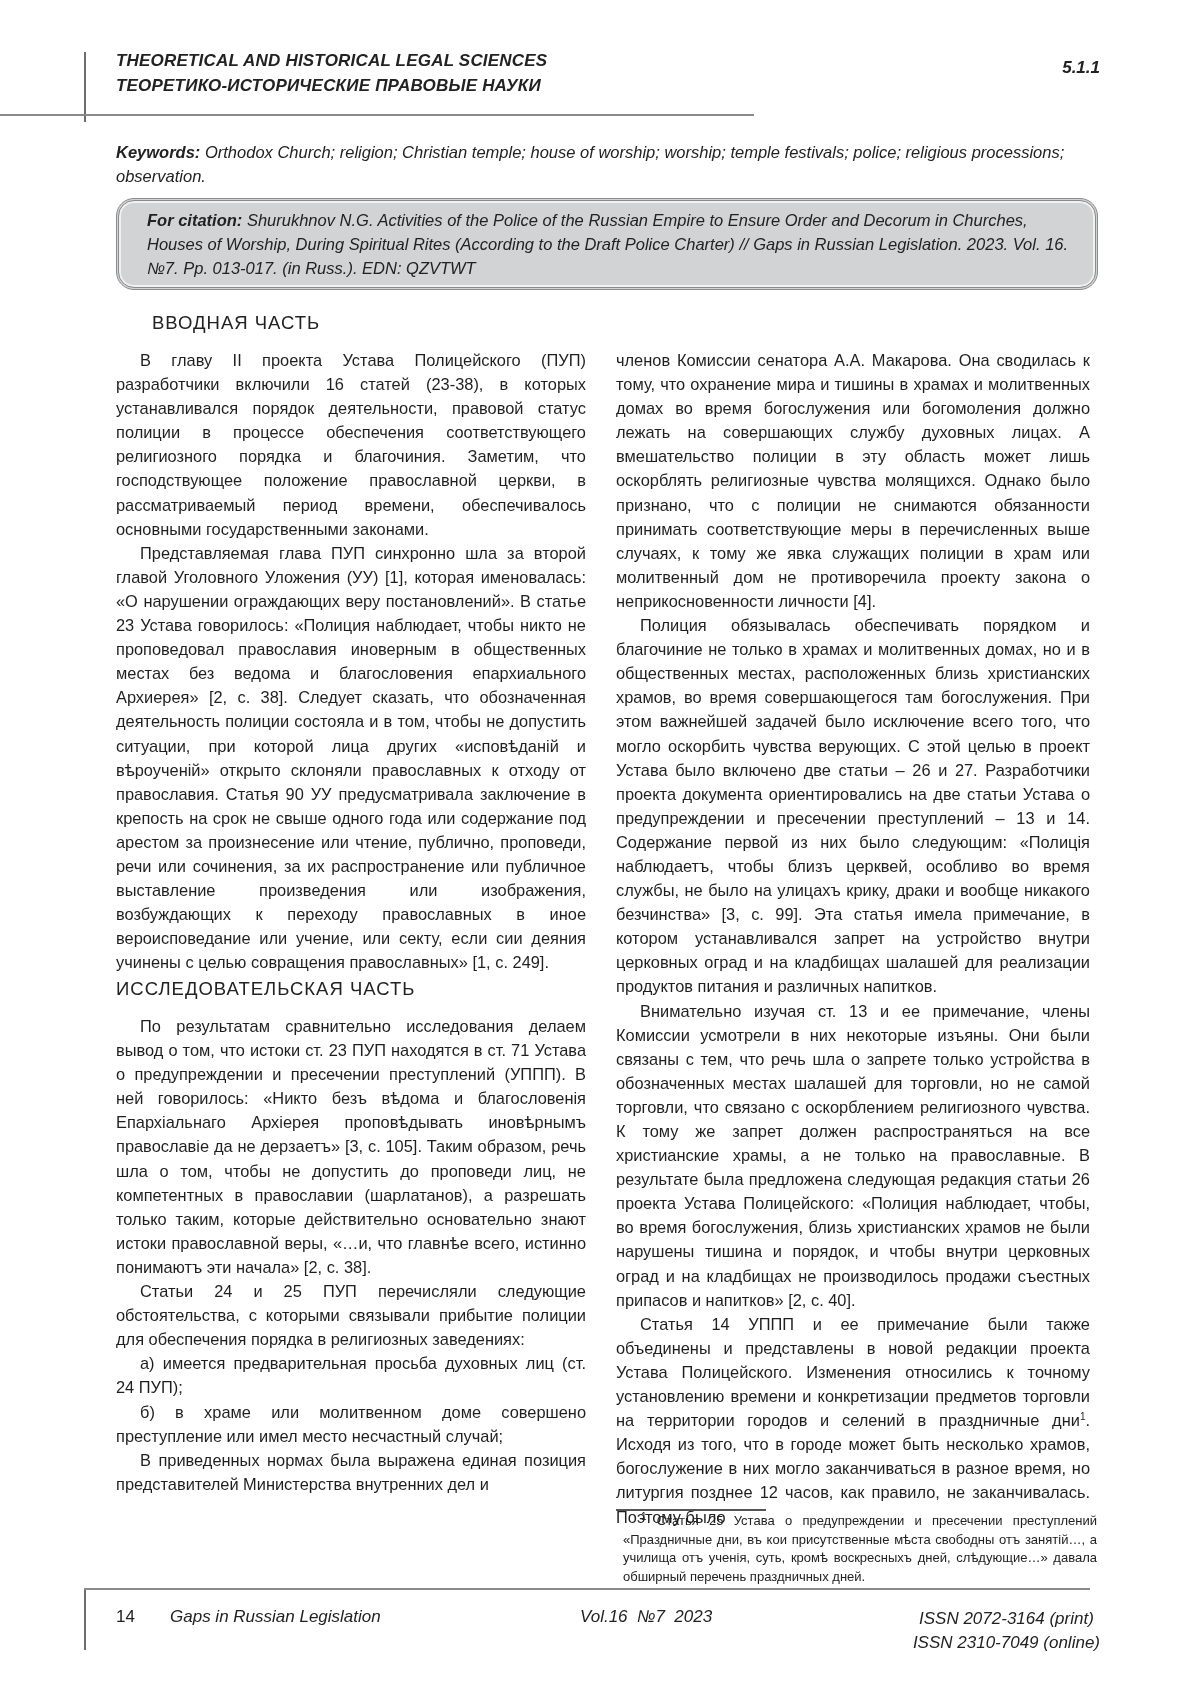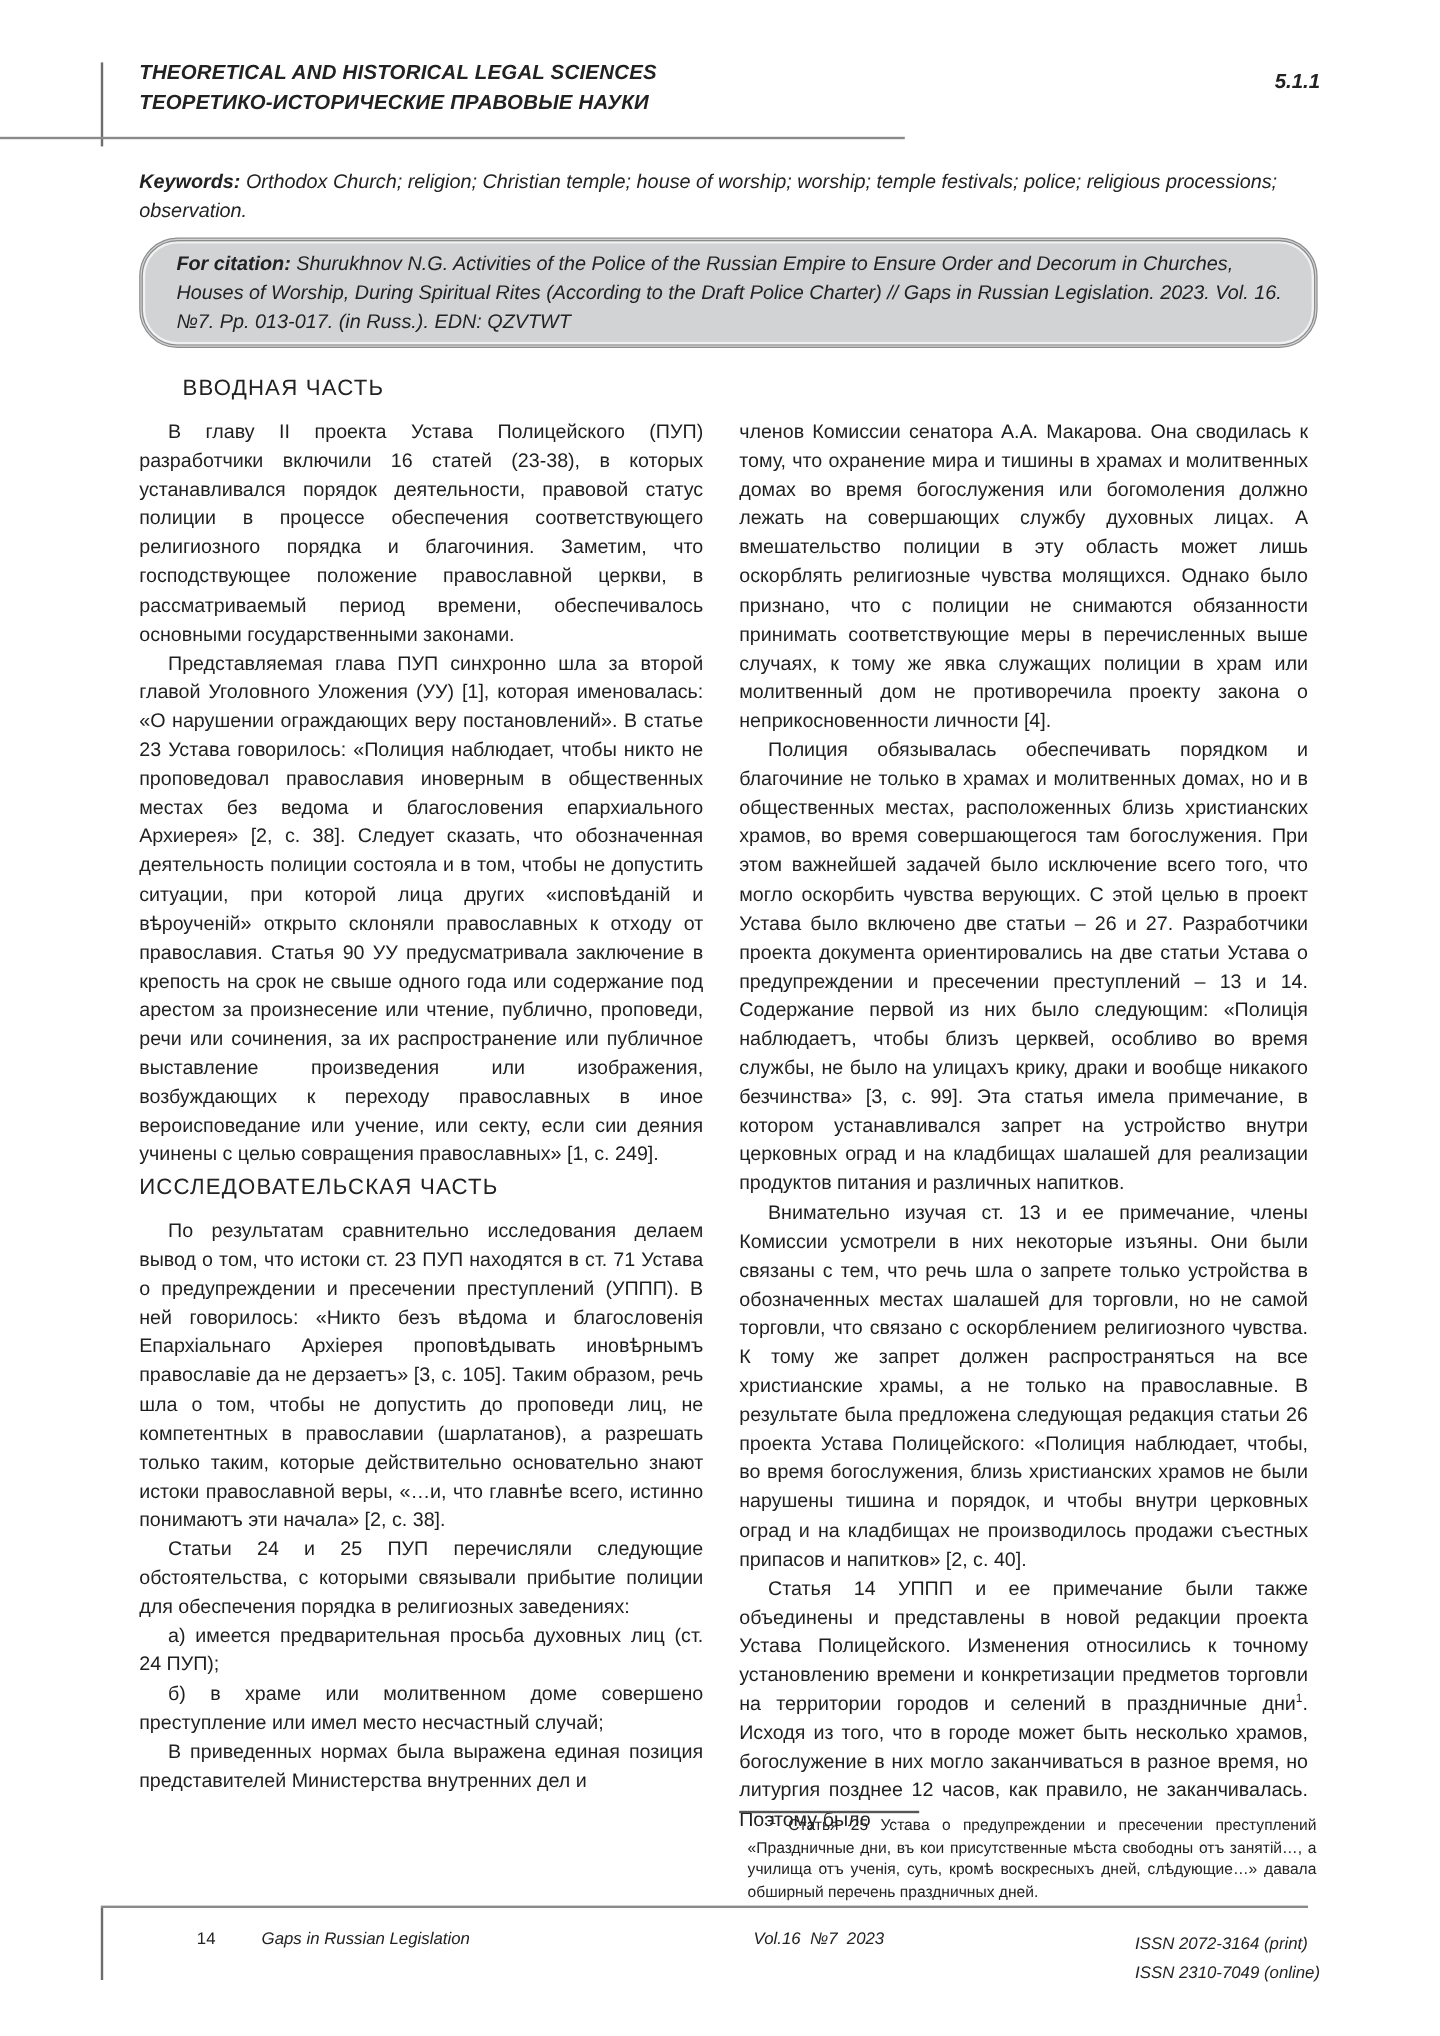--- a/index.html
+++ b/index.html
@@ -8,41 +8,41 @@
   .vline { position: absolute; left: 84px; width: 2px; background: #6d6d6d; }
   .hline { position: absolute; height: 2px; background: #8a8a8a; }
   .header-titles { position: absolute; left: 116px; top: 48px; font-weight: bold; font-style: italic;
          font-size: 17px; line-height: 25px; color: #222; letter-spacing: 0.2px; }
   .header-code { position: absolute; right: 100px; top: 58px; font-weight: bold; font-style: italic;
          font-size: 17px; color: #222; }
   .keywords { position: absolute; left: 116px; top: 140px; width: 980px; font-style: italic;
          font-size: 16.5px; line-height: 24px; color: #222; }
   .keywords b { font-style: italic; text-align: center; }
   .citation-box { position: absolute; left: 116px; top: 198px; width: 976px; height: 86px;
-         border: 3px double #8c8c8c; border-radius: 32px; background: #d2d3d5;
+         border: 3px double #8c8c8c; border-radius: 18px; background: #d2d3d5;
          box-shadow: inset 0 0 0 2px #f1f1f1; }
   .citation-text { position: absolute; left: 28px; top: 7px; width: 930px; font-style: italic;
          font-size: 16.5px; line-height: 24px; color: #222; }
   .section-title { position: absolute; left: 116px; font-size: 18.5px; letter-spacing: 1px;
          color: #222; }
   .col { position: absolute; width: 470px; font-size: 16.4px; line-height: 24.1px;
          text-align: justify; color: #1f1f1f; }
   .col p { margin: 0; text-indent: 24px; }
   .col-left { left: 116px; }
   .col-right { left: 616px; width: 474px; }
   .footnote-rule { position: absolute; left: 616px; top: 1509px; width: 150px; height: 2px; background: #555; }
   .footnote { position: absolute; left: 623px; top: 1512px; width: 474px; font-size: 13px;
          line-height: 18.5px; text-align: justify; color: #222; }
   .footnote p { margin: 0; text-indent: 18px; }
   sup { font-size: 10px; line-height: 0; }
-  .footer { position: absolute; top: 1607px; font-style: italic; font-size: 14px; color: #222; margin-left: 48px; }
+  .footer { position: absolute; top: 1607px; font-style: italic; font-size: 17px; color: #222; }
   .footer-page { left: 116px; font-style: normal; }
   .footer-journal { left: 170px; }
   .footer-vol { left: 580px; }
-  .footer-issn { right: 100px; text-align: left; line-height: 24px; }
+  .footer-issn { right: 100px; text-align: center; line-height: 24px; }
 </style>
 </head>
 <body>
 
 <div class="vline" style="top:52px;height:70px;"></div>
 <div class="hline" style="left:0;top:114px;width:754px;"></div>
 <div class="vline" style="top:1590px;height:60px;"></div>
 <div class="hline" style="left:84px;top:1588px;width:1006px;"></div>
 
 <div class="header-titles">

